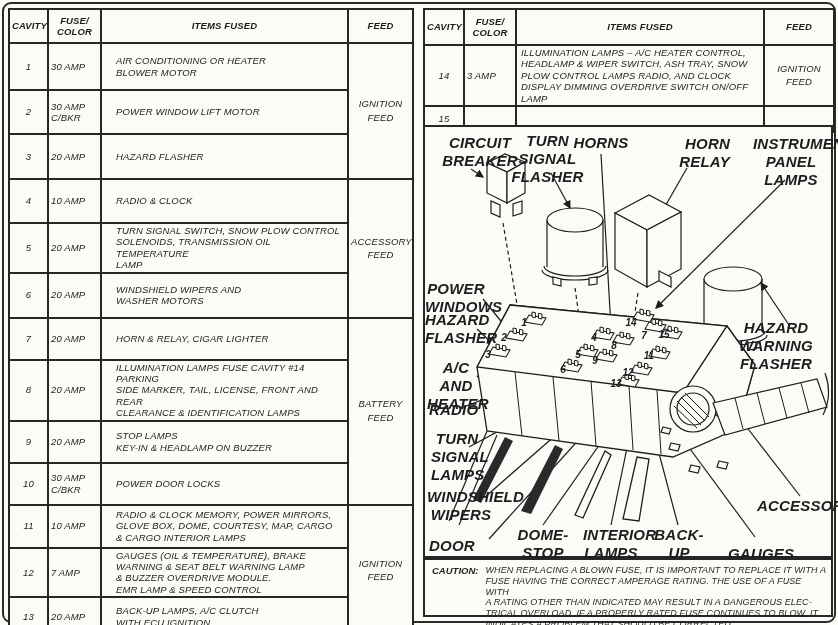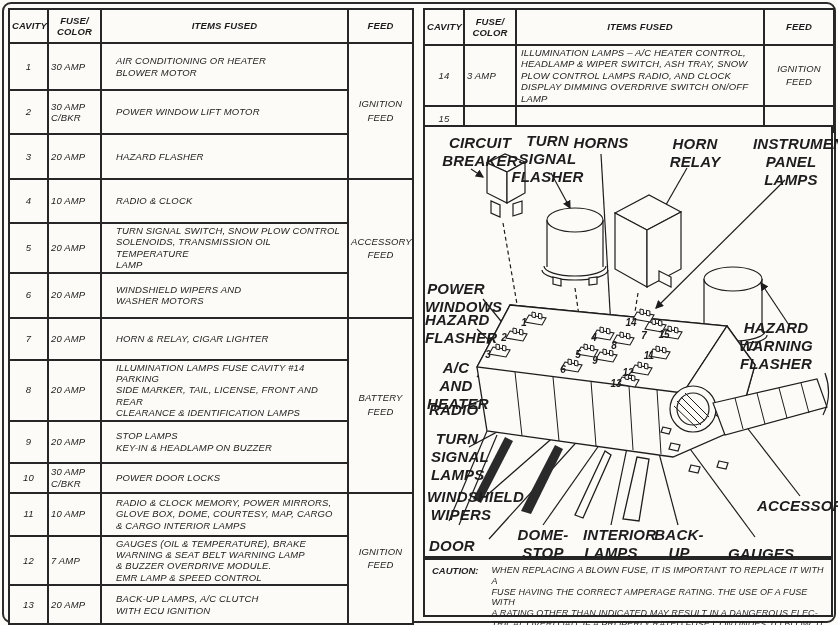--- a/index.html
+++ b/index.html
@@ -21,21 +21,21 @@
 
   
   .diagram{position:absolute;left:423px;top:125px;width:410px;height:433px;
            border:2px solid #262626;box-sizing:border-box;background:#fcfbf8;}
   .diagram svg{position:absolute;left:0;top:0;}
   .dlabel{position:absolute;font-size:15px;font-weight:bold;line-height:1.2;
           white-space:pre-line;letter-spacing:.2px;color:#1d1d1d;}
 
   
   .caution{position:absolute;left:423px;top:558px;width:410px;height:59px;border:2px solid #262626;
-           box-sizing:border-box;display:flex;gap:13px;padding:5px 4px 4px 7px;background:#fcfbf8;}
+           box-sizing:border-box;display:flex;gap:7px;padding:5px 4px 4px 7px;background:#fcfbf8;}
   .caution-title{font-size:9.5px;font-weight:bold;white-space:nowrap;}
   .caution-text{font-size:9px;line-height:1.2;white-space:pre-line;letter-spacing:.1px;}
 </style>
 </head>
 <body>
 
 <div class="page">
   <div class="frame"></div>
 
   <table class="fuse-table" id="left-table">
@@ -107,21 +107,21 @@
         <td class="c-items">ILLUMINATION LAMPS FUSE CAVITY #14 PARKING
 SIDE MARKER, TAIL, LICENSE, FRONT AND REAR
 CLEARANCE &amp; IDENTIFICATION LAMPS</td>
       </tr>
       <tr style="height:42px">
         <td class="c-cavity">9</td>
         <td class="c-fuse">20 AMP</td>
         <td class="c-items">STOP LAMPS
 KEY-IN &amp; HEADLAMP ON BUZZER</td>
       </tr>
-      <tr style="height:30px">
+      <tr style="height:42px">
         <td class="c-cavity">10</td>
         <td class="c-fuse">30 AMP
 C/BKR</td>
         <td class="c-items">POWER DOOR LOCKS</td>
       </tr>
       <tr style="height:43px">
         <td class="c-cavity">11</td>
         <td class="c-fuse">10 AMP</td>
         <td class="c-items">RADIO &amp; CLOCK MEMORY, POWER MIRRORS,
 GLOVE BOX, DOME, COURTESY, MAP, CARGO
@@ -319,21 +319,21 @@
         <text x="239" y="211">15</text>
       </g>
     </svg>
 
     <div class="dlabel" style="left:10px;top:7px;width:90px;text-align:center">CIRCUIT
 BREAKER</div>
     <div class="dlabel" style="left:80px;top:5px;width:85px;text-align:center">TURN
 SIGNAL
 FLASHER</div>
     <div class="dlabel" style="left:145px;top:7px;width:62px;text-align:center">HORNS</div>
-    <div class="dlabel" style="left:235px;top:8px;width:70px;text-align:center">HORN
+    <div class="dlabel" style="left:235px;top:8px;width:70px;text-align:right">HORN
 RELAY</div>
     <div class="dlabel" style="left:328px;top:8px;width:76px;text-align:center">INSTRUMENT
 PANEL
 LAMPS</div>
     <div class="dlabel" style="left:298px;top:192px;width:106px;text-align:center">HAZARD
 WARNING FLASHER</div>
     <div class="dlabel" style="left:2px;top:232px;width:58px;text-align:center">A/C AND
 HEATER</div>
     <div class="dlabel" style="left:0px;top:153px;width:62px;text-align:center">POWER
 WINDOWS</div>

